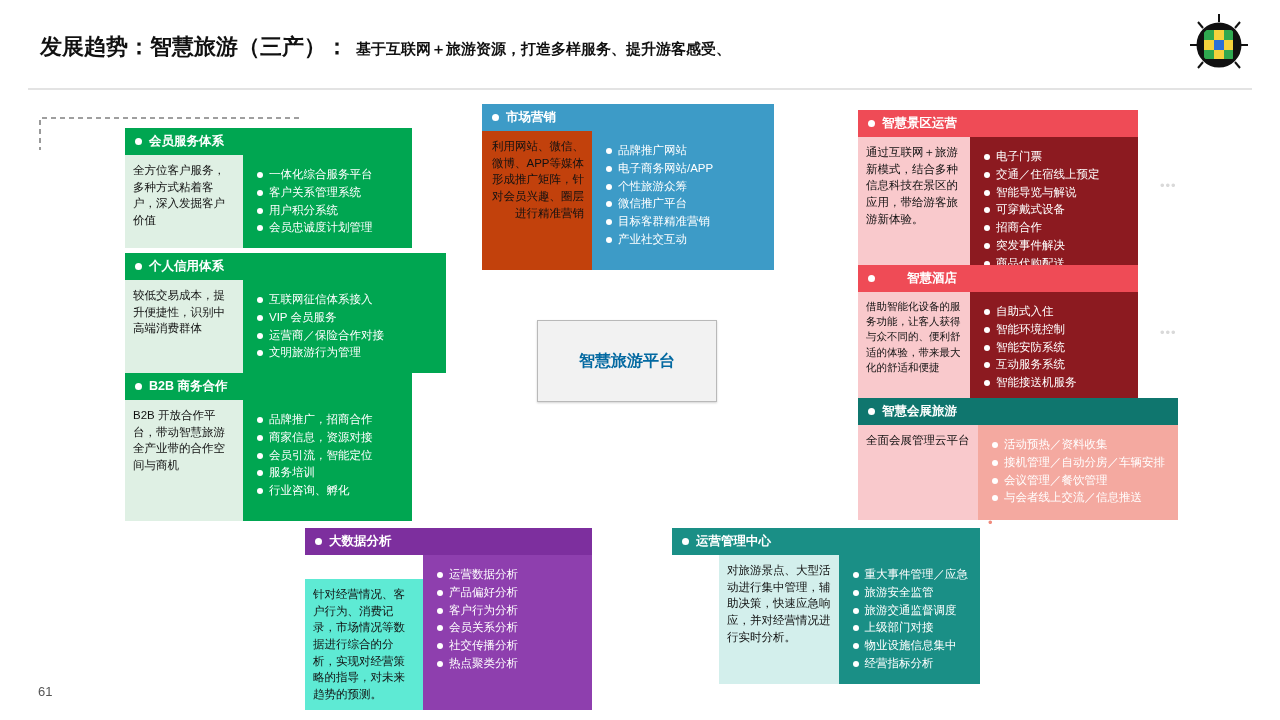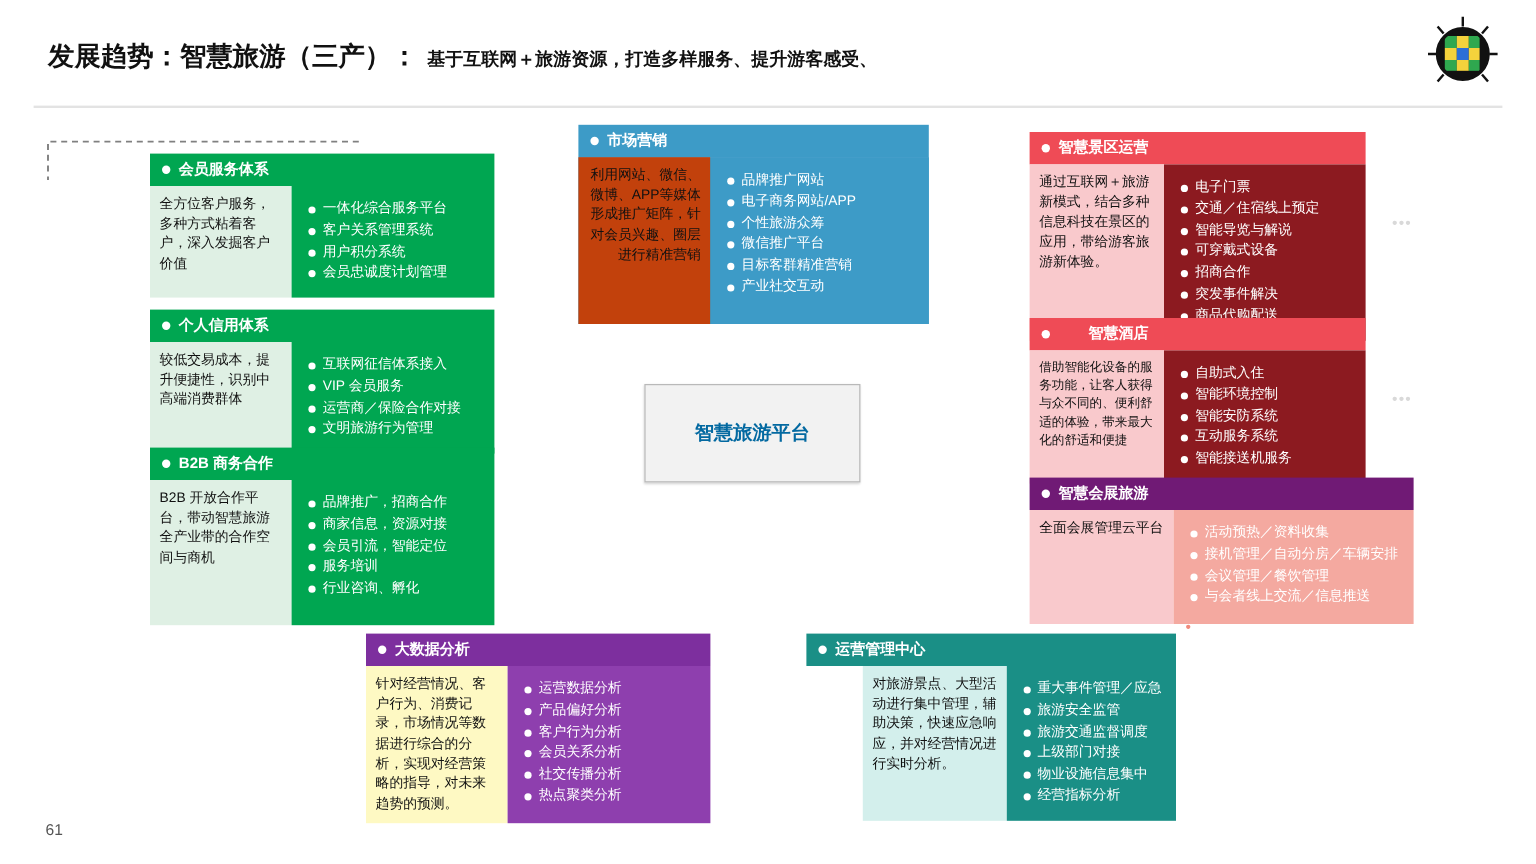--- a/index.html
+++ b/index.html
@@ -57,40 +57,40 @@
   .green .right { background:#00a651; }
 
   
   .blue .hd { background:#3d9bc7; }
   .blue .bd { background:#3d9bc7; }
   .blue .left { background:#c2410c;text-align:right; }
   .blue .right { background:#3d9bc7; }
 
   
   .purple .hd { background:#7d2f9e; }
-  .purple .left { background:#fef9c3; }
+  .purple .left { background:#5eead4;margin-top:24px; }
   .purple .right { background:#8e3fae; }
 
   
   .teal .hd { background:#1a8f86; }
   .teal .left { background:#d3efec;margin-left:47px; }
   .teal .right { background:#1a8f86; }
 
   
   .red .hd { background:#ef4b56; }
   .red .left { background:#f9c9cc; }
   .red .right { background:#8c1a20; }
 
   
   .hotel .hd { background:#ef4b56;gap:32px; }
   .hotel .left { background:#f9c9cc; }
   .hotel .right { background:#8c1a20; }
 
   
-  .expo .hd { background:#701a75;font-family:Liberation Mono, monospace; }
+  .expo .hd { background:#0f766e;font-family:Liberation Mono, monospace; }
   .expo .left { background:#f9c9cc; }
   .expo .right { background:#f4a9a0; }
   .expo .right li { color:#fff; }
 
   
   .center-node {
     position:absolute; left:537px; top:320px; width:180px; height:82px;
     background:#f2f2f2; border:1px solid #b9b9b9;
     display:flex; align-items:center; justify-content:center;
     font-size:16px; font-weight:bold; color:#0369a1;
@@ -228,21 +228,21 @@
         <ul>
           <li>一体化综合服务平台</li>
           <li>客户关系管理系统</li>
           <li>用户积分系统</li>
           <li>会员忠诚度计划管理</li>
         </ul>
       </div>
     </div>
   </div>
 
-  <div class="card green" style="left:125px; top:258px; width:287px; height:110px;">
+  <div class="card green" style="left:125px; top:258px; width:321px; height:110px;justify-content:center;">
     <div class="hd">
       <span class="dot"></span>
       <span>个人信用体系</span>
     </div>
     <div class="bd">
       <div class="left" style="width:118px;">较低交易成本，提升便捷性，识别中高端消费群体</div>
       <div class="right dark">
         <ul>
           <li>互联网征信体系接入</li>
           <li>VIP 会员服务</li>

